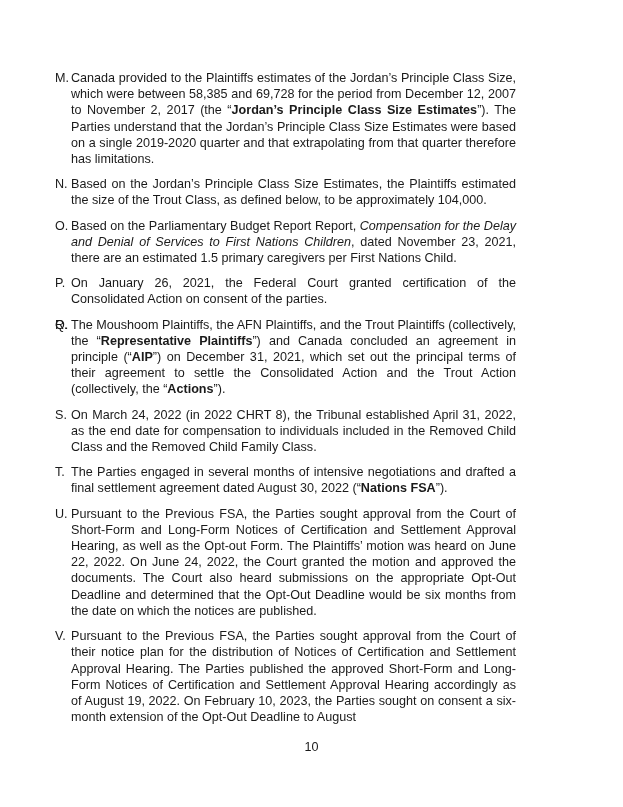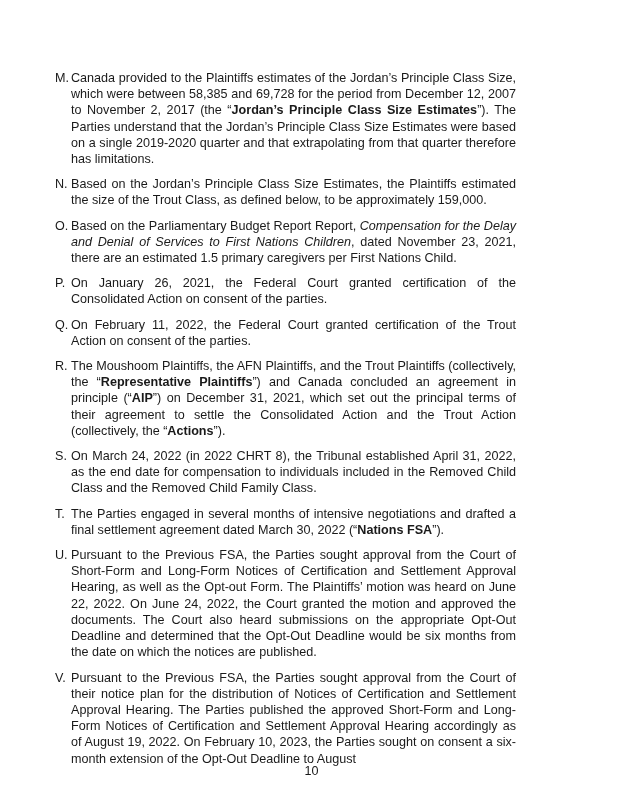--- a/index.html
+++ b/index.html
@@ -46,70 +46,69 @@
   .para .body b {
     font-weight: bold;
   }
   .para .body i {
     font-style: italic;
   }
   .page-number {
     position: absolute;
     left: 0;
     width: 623px;
-    top: 764px;
+    top: 740px;
     text-align: center;
     font-size: 12.6px;
     color: #1a1a1a;
   }
 </style>
 </head>
 <body>
 
 <div class="page">
   <div class="content">
 
     <div class="para">
       <span class="letter">M.</span>
       <span class="body"><span>Canada provided to the Plaintiffs estimates of the Jordan’s Principle Class Size, which were between 58,385 and 69,728 for the period from December 12, 2007 to November 2, 2017 (the “</span><b>Jordan’s Principle Class Size Estimates</b><span>”). The Parties understand that the Jordan’s Principle Class Size Estimates were based on a single 2019-2020 quarter and that extrapolating from that quarter therefore has limitations.</span></span>
     </div>
 
     <div class="para">
       <span class="letter">N.</span>
-      <span class="body"><span>Based on the Jordan’s Principle Class Size Estimates, the Plaintiffs estimated the size of the Trout Class, as defined below, to be approximately 159,000.</span></span>
+      <span class="body"><span>Based on the Jordan’s Principle Class Size Estimates, the Plaintiffs estimated the size of the Trout Class, as defined below, to be approximately 104,000.</span></span>
     </div>
 
     <div class="para">
       <span class="letter">O.</span>
       <span class="body"><span>Based on the Parliamentary Budget Report Report, </span><i>Compensation for the Delay and Denial of Services to First Nations Children</i><span>, dated November 23, 2021, there are an estimated 1.5 primary caregivers per First Nations Child.</span></span>
     </div>
 
     <div class="para">
       <span class="letter">P.</span>
       <span class="body"><span>On January 26, 2021, the Federal Court granted certification of the Consolidated Action on consent of the parties.</span></span>
     </div>
 
     <div class="para">
       <span class="letter">Q.</span>
-      <span class="body"><span>On February 11, 2022, the Federal Court granted certification of the Trout Action on consent of the parties.</span></span>
     </div>
 
     <div class="para">
       <span class="letter">R.</span>
       <span class="body"><span>The Moushoom Plaintiffs, the AFN Plaintiffs, and the Trout Plaintiffs (collectively, the “</span><b>Representative Plaintiffs</b><span>”) and Canada concluded an agreement in principle (“</span><b>AIP</b><span>”) on December 31, 2021, which set out the principal terms of their agreement to settle the Consolidated Action and the Trout Action (collectively, the “</span><b>Actions</b><span>”).</span></span>
     </div>
 
     <div class="para">
       <span class="letter">S.</span>
       <span class="body"><span>On March 24, 2022 (in 2022 CHRT 8), the Tribunal established April 31, 2022, as the end date for compensation to individuals included in the Removed Child Class and the Removed Child Family Class.</span></span>
     </div>
 
     <div class="para">
       <span class="letter">T.</span>
-      <span class="body"><span>The Parties engaged in several months of intensive negotiations and drafted a final settlement agreement dated March 30, 2022 (“</span><b>Nations FSA</b><span>”).</span></span>
+      <span class="body"><span>The Parties engaged in several months of intensive negotiations and drafted a final settlement agreement dated August 30, 2022 (“</span><b>Nations FSA</b><span>”).</span></span>
     </div>
 
     <div class="para">
       <span class="letter">U.</span>
       <span class="body"><span>Pursuant to the Previous FSA, the Parties sought approval from the Court of Short-Form and Long-Form Notices of Certification and Settlement Approval Hearing, as well as the Opt-out Form. The Plaintiffs’ motion was heard on June 22, 2022. On June 24, 2022, the Court granted the motion and approved the documents. The Court also heard submissions on the appropriate Opt-Out Deadline and determined that the Opt-Out Deadline would be six months from the date on which the notices are published.</span></span>
     </div>
 
     <div class="para">
       <span class="letter">V.</span>
       <span class="body"><span> Pursuant to the Previous FSA, the Parties sought approval from the Court of their notice plan for the distribution of Notices of Certification and Settlement Approval Hearing. The Parties published the approved Short-Form and Long-Form Notices of Certification and Settlement Approval Hearing accordingly as of August 19, 2022. On February 10, 2023, the Parties sought on consent a six-month extension of the Opt-Out Deadline to August</span></span>

